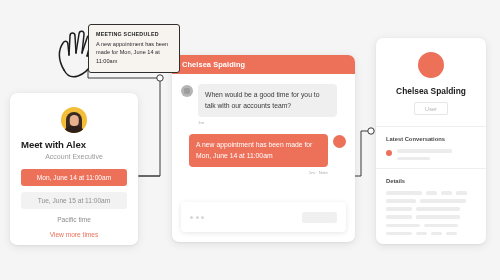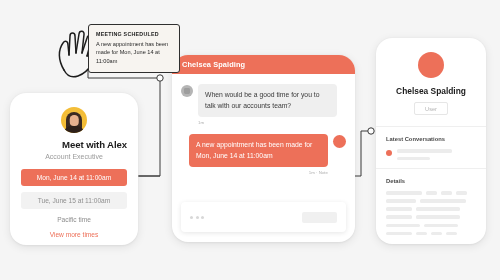--- a/index.html
+++ b/index.html
@@ -60,21 +60,21 @@
   .notif-body {
     font-size: 5.6px;
     line-height: 1.55;
     color: #2a2a2a;
   }
 
   
   .card {
     position: absolute;
     background: #ffffff;
-    border-radius: 16px;
+    border-radius: 7px;
     box-shadow: 0 2px 10px rgba(0,0,0,0.09), 0 0.5px 2px rgba(0,0,0,0.05);
     z-index: 6;
     box-sizing: border-box;
     overflow: hidden;
   }
 
   
   #booking-card {
     left: 10px;
     top: 93px;
@@ -115,21 +115,21 @@
     position: absolute;
     left: 50%;
     bottom: 0;
     transform: translateX(-50%);
     width: 20px;
     height: 7px;
     background: #2e2019;
     border-radius: 9px 9px 0 0;
   }
   .booking-name {
-    text-align: right;
+    text-align: left;
     font-size: 9.6px;
     font-weight: bold;
     color: #1b1b1b;
     letter-spacing: -0.1px;
   }
   .booking-role {
     text-align: center;
     font-size: 7px;
     color: #9a9a9a;
     margin-top: 3px;

